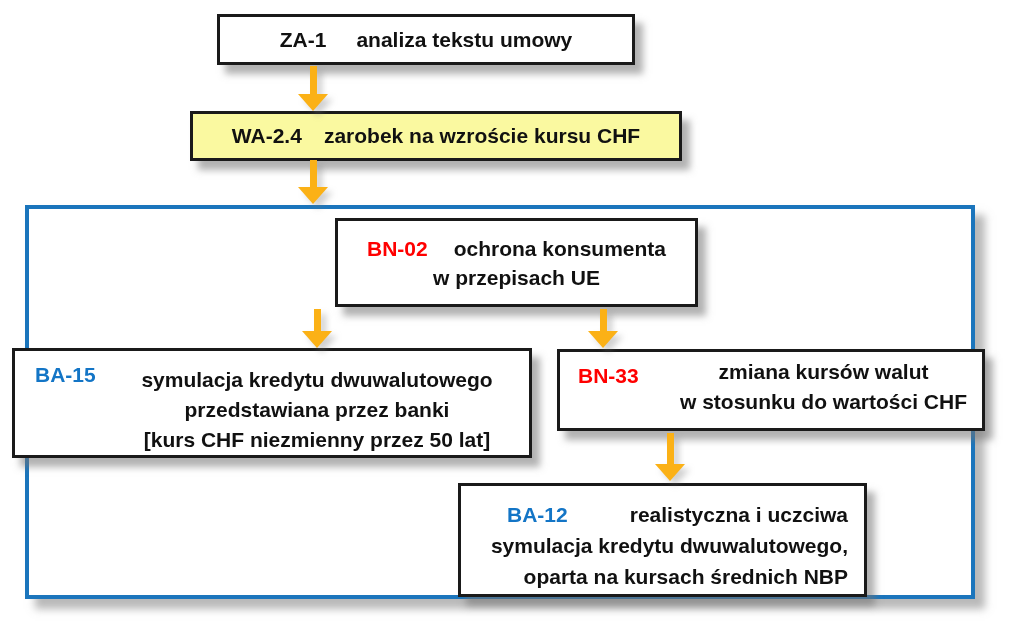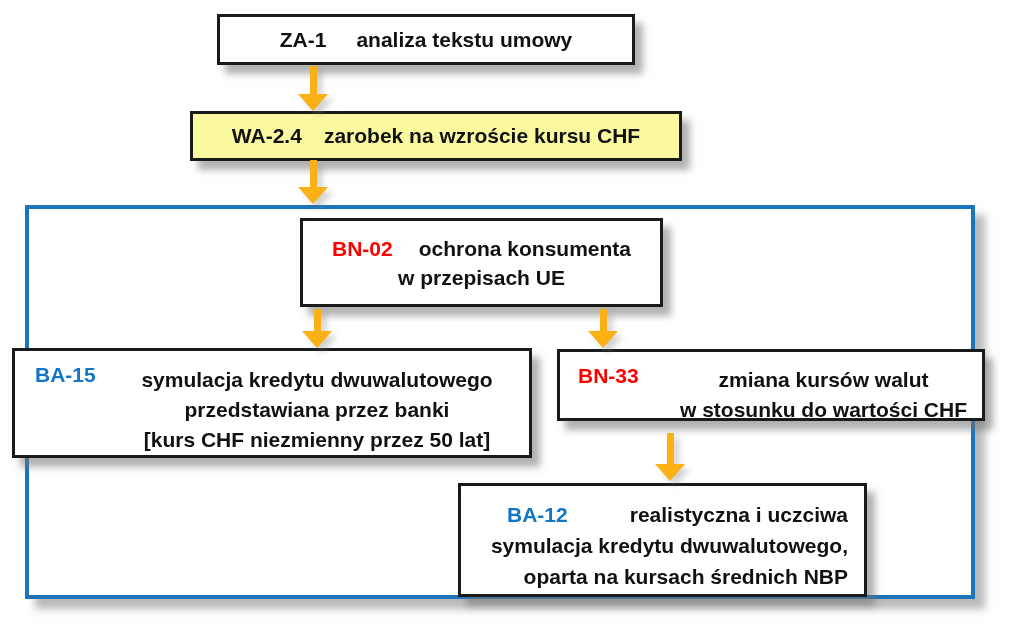--- a/index.html
+++ b/index.html
@@ -27,29 +27,29 @@
   .arrow .stem{width:7px;flex:1;background:var(--arrow);}
   .arrow .head{width:0;height:0;border-left:15px solid transparent;border-right:15px solid transparent;
     border-top:17px solid var(--arrow);margin-top:-1px;}
   .code{white-space:nowrap;}
   .code.red{color:var(--code-red);}
   .code.blue{color:var(--code-blue);}
   .hline{display:flex;align-items:center;justify-content:center;height:100%;}
   .za1 .code{margin-right:30px;}
   .wa24{background:var(--highlight-bg);}
   .wa24 .code{margin-right:22px;}
-  .bn02{text-align:center;padding-top:13px;line-height:29px;}
+  .bn02{text-align:center;padding-top:13px;line-height:29px;margin-left:35px;}
   .bn02 .code{margin-right:26px;}
   .labelled .code{position:absolute;}
   .ba11{line-height:30px;}
   .ba11 .code{left:20px;top:9px;}
   .ba11 .content{margin-left:90px;text-align:center;padding-top:14px;}
   .bn33{line-height:30px;}
   .bn33 .code{left:18px;top:9px;}
-  .bn33 .content{margin-left:105px;text-align:center;padding-top:13px;}
+  .bn33 .content{margin-left:105px;text-align:center;padding-top:5px;}
   .ba12{padding:13px 16px 0 10px;text-align:right;line-height:31px;}
   .ba12 .l1{display:flex;justify-content:space-between;}
   .ba12 .l1 .code{margin-left:36px;}
 </style>
 </head>
 <body>
 
 <div class="canvas">
 
   <div class="frame" style="left:25px;top:205px;width:950px;height:394px;"></div>
@@ -97,21 +97,21 @@
 
   <div class="node ba11 labelled" style="left:12px;top:348px;width:520px;height:110px;">
     <span class="code blue">BA-15</span>
     <div class="content">
       <div>symulacja kredytu dwuwalutowego</div>
       <div>przedstawiana przez banki</div>
       <div>[kurs CHF niezmienny przez 50 lat]</div>
     </div>
   </div>
 
-  <div class="node bn33 labelled" style="left:557px;top:349px;width:428px;height:72px;">
+  <div class="node bn33 labelled" style="left:557px;top:349px;width:428px;height:82px;">
     <span class="code red">BN-33</span>
     <div class="content">
       <div>zmiana kursów walut</div>
       <div>w stosunku do wartości CHF</div>
     </div>
   </div>
 
   <div class="arrow" style="left:655px;top:433px;height:48px;width:30px;">
     <div class="stem"></div>
     <div class="head"></div>

